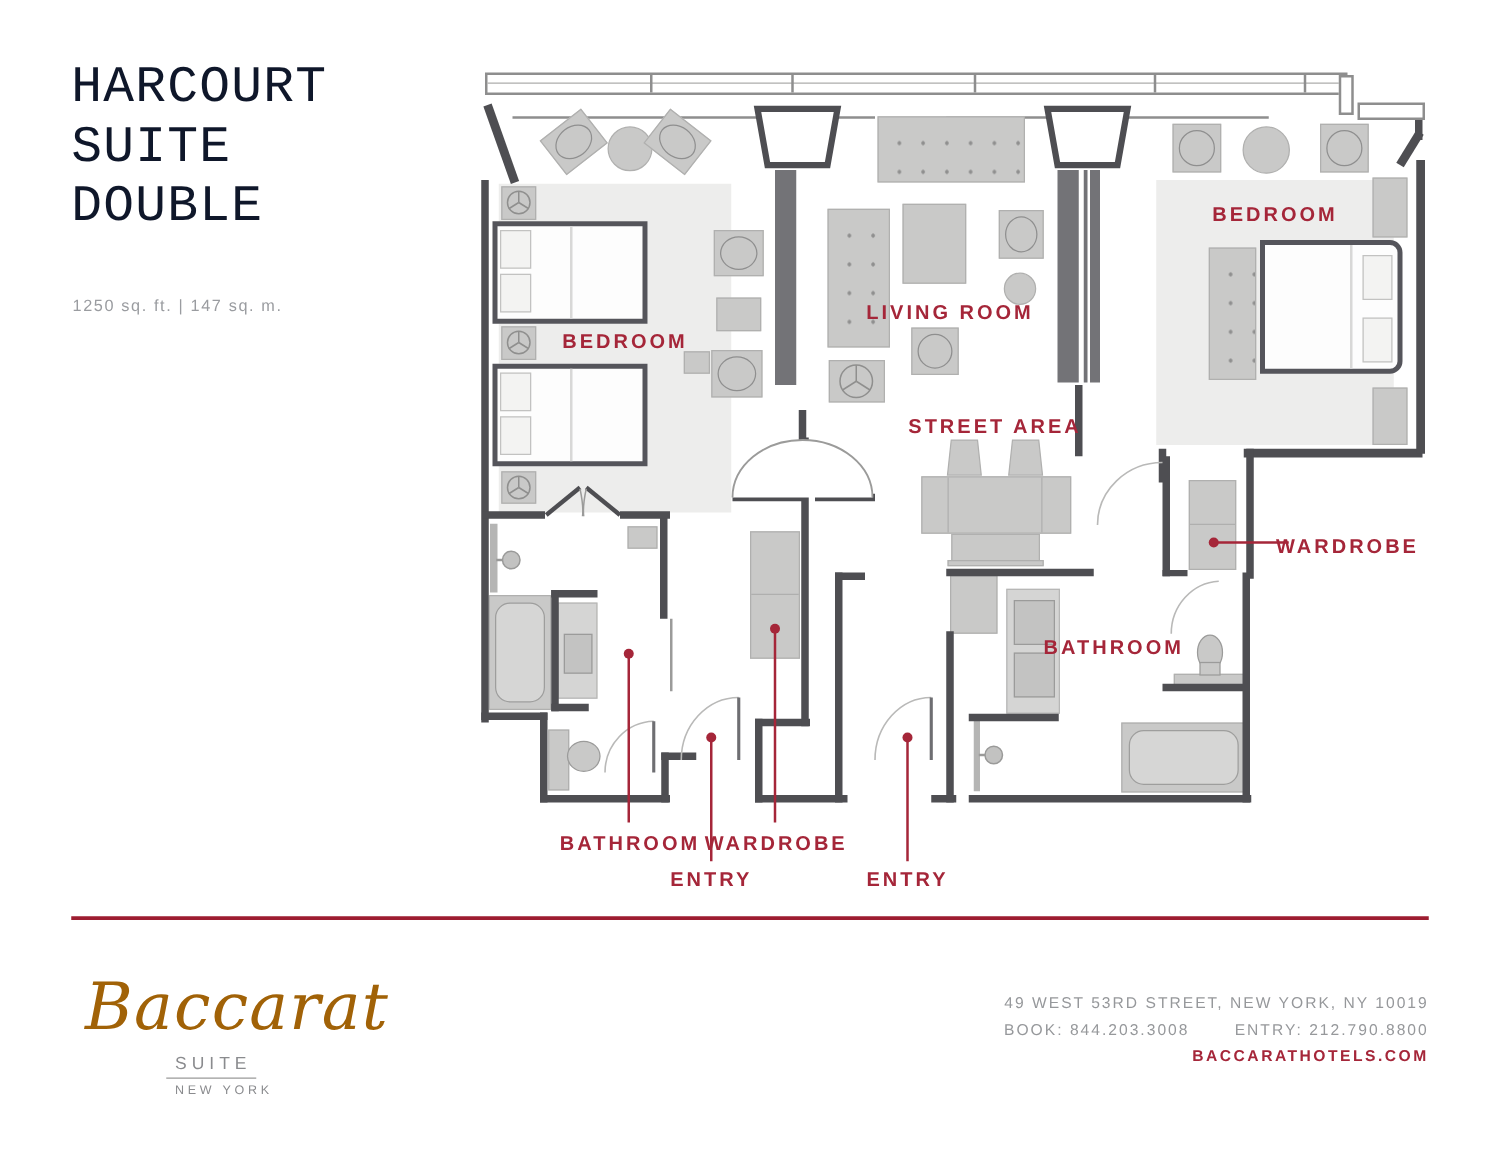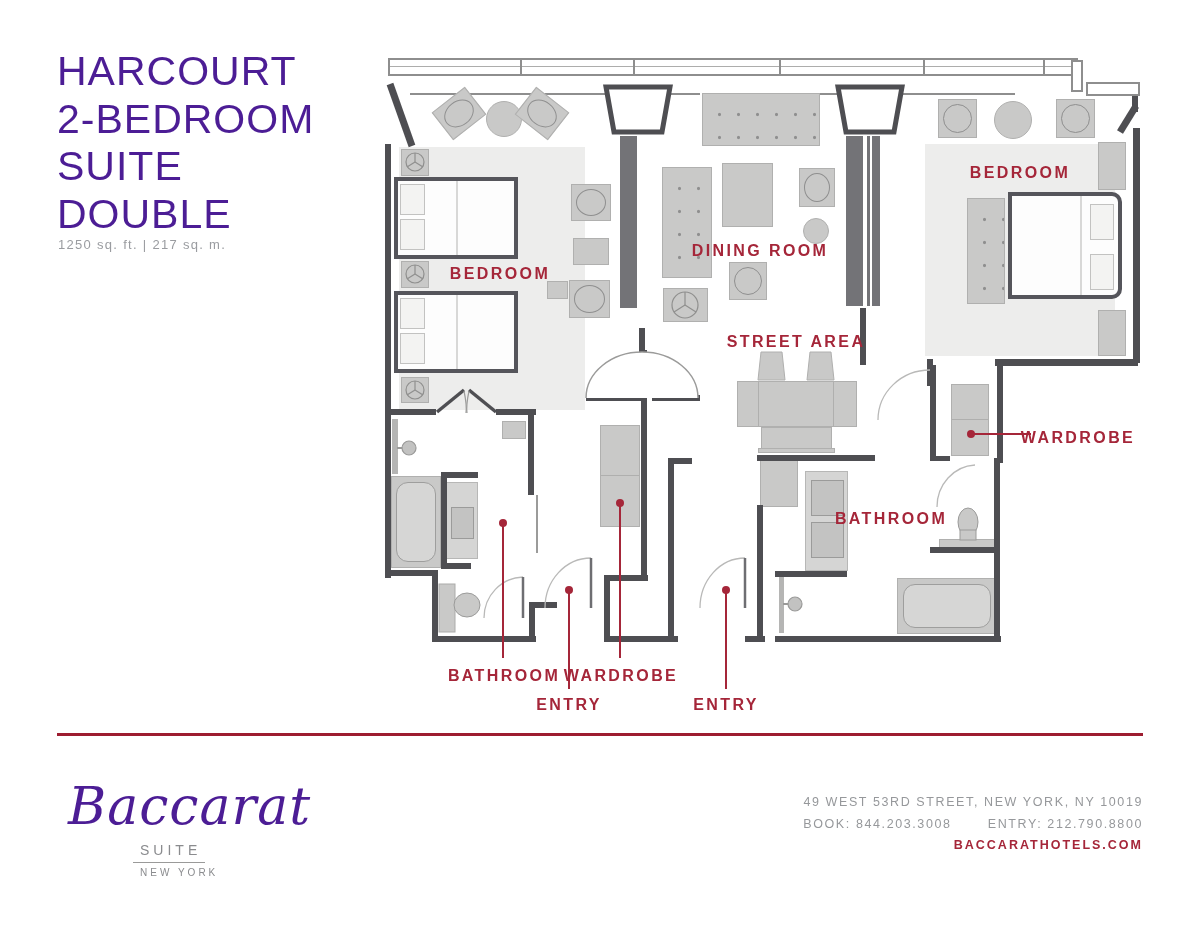--- a/index.html
+++ b/index.html
@@ -12,47 +12,46 @@
   .furn{position:absolute;background:#C9C9C8;border:1px solid #B0B0AF;box-sizing:border-box;}
   .furn-light{position:absolute;background:#D5D5D4;border:1px solid #B7B7B6;box-sizing:border-box;}
   .tuft{background-image:radial-gradient(#8F8F8F 1.1px, transparent 1.7px);
         background-size:19px 23px;background-position:7px 9px;}
   .cushion{position:absolute;inset:4px;border:1px solid #8F8F8F;border-radius:50%;}
   .bed{position:absolute;background:#FDFDFD;border:4px solid #55555B;box-sizing:border-box;}
   .pillow{position:absolute;background:#F3F3F2;border:1px solid #C2C2C1;box-sizing:border-box;}
   .fold{position:absolute;top:0;bottom:0;width:2px;background:#D8D8D7;}
   .room-label{position:absolute;transform:translateX(-50%);color:#A52639;
       font-size:16px;font-weight:bold;letter-spacing:2.4px;white-space:nowrap;}
-  .title{position:absolute;left:57px;top:48px;width:330px;color:#4c1d95;
-      font-family:Liberation Sans, sans-serif;font-size:41px;line-height:1.16;letter-spacing:1px;}
+  .title{position:absolute;left:57px;top:48px;width:330px;color:#0f172a;
+      font-family:Liberation Mono, monospace;font-size:41px;line-height:1.16;letter-spacing:1px;}
   .area-note{position:absolute;left:58px;top:237px;color:#9A9CA0;font-size:13px;letter-spacing:1.3px;}
   .sep{position:absolute;left:57px;top:733px;width:1086px;height:3px;background:#9D1D30;}
-  .logo-script{position:absolute;left:68px;top:776px;color:#4c1d95;
+  .logo-script{position:absolute;left:68px;top:776px;color:#a16207;
       font-family:"DejaVu Serif", serif;font-style:italic;font-size:52px;letter-spacing:1px;}
   .logo-sub{position:absolute;color:#8A8B8E;letter-spacing:4px;}
   .addr{position:absolute;right:57px;text-align:right;color:#96989B;font-size:12.5px;letter-spacing:1.6px;}
   .addr b.site{color:#A52639;text-align:center;}
   .win{position:absolute;background:#fff;border:2px solid #8E8E8E;box-sizing:border-box;}
   .win-div{position:absolute;top:0;bottom:0;width:2px;background:#8E8E8E;}
   .win-mid{position:absolute;left:0;right:0;top:6px;height:1px;background:#ADADAC;}
   .thinline{position:absolute;background:#8E8E8E;}
   svg.overlay{position:absolute;left:0;top:0;pointer-events:none;}
 </style>
 </head>
 <body>
 
 <div id="page">
 
   <div class="title">
     <span style="display:block">HARCOURT</span>
-    <span style="display:block">2-BEDROOM</span>
     <span style="display:block">SUITE</span>
     <span style="display:block">DOUBLE</span>
   </div>
-  <div class="area-note">1250 sq. ft. | 217 sq. m.</div>
+  <div class="area-note">1250 sq. ft. | 147 sq. m.</div>
 
   <div>
 
     <div class="rug" style="left:399px;top:147px;width:186px;height:263px;"></div>
     <div class="rug" style="left:925px;top:144px;width:190px;height:212px;"></div>
 
     <div class="win" style="left:388px;top:58px;width:690px;height:18px;">
       <div class="win-mid"></div>
       <div class="win-div" style="left:130px"></div>
       <div class="win-div" style="left:243px"></div>
@@ -290,21 +289,21 @@
         <line x1="620" y1="504" x2="620" y2="658"></line>
           <circle cx="620" cy="503" r="4" stroke="none"></circle>
         <line x1="726" y1="591" x2="726" y2="689"></line>
           <circle cx="726" cy="590" r="4" stroke="none"></circle>
         <line x1="971" y1="434" x2="1031" y2="434"></line>
           <circle cx="971" cy="434" r="4" stroke="none"></circle>
       </g>
     </svg>
 
     <div class="room-label" style="left:500px;top:265px;">BEDROOM</div>
-    <div class="room-label" style="left:760px;top:242px;">DINING ROOM</div>
+    <div class="room-label" style="left:760px;top:242px;">LIVING ROOM</div>
     <div class="room-label" style="left:796px;top:333px;">STREET AREA</div>
     <div class="room-label" style="left:1020px;top:164px;">BEDROOM</div>
     <div class="room-label" style="left:1078px;top:429px;">WARDROBE</div>
     <div class="room-label" style="left:891px;top:510px;">BATHROOM</div>
     <div class="room-label" style="left:504px;top:667px;">BATHROOM</div>
     <div class="room-label" style="left:569px;top:696px;">ENTRY</div>
     <div class="room-label" style="left:621px;top:667px;">WARDROBE</div>
     <div class="room-label" style="left:726px;top:696px;">ENTRY</div>
   </div>
 

